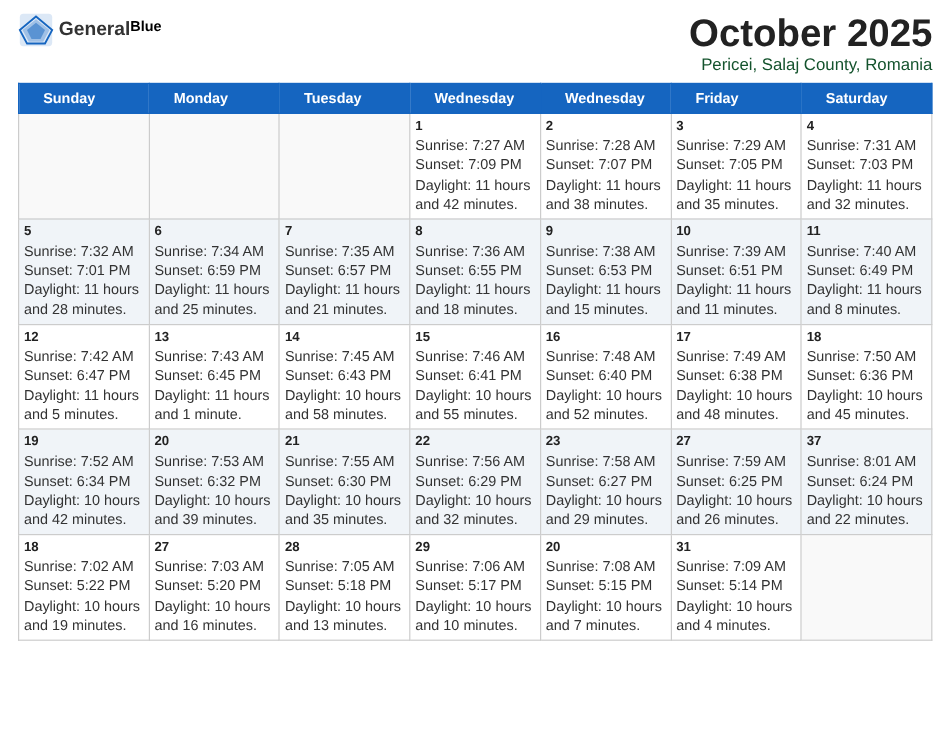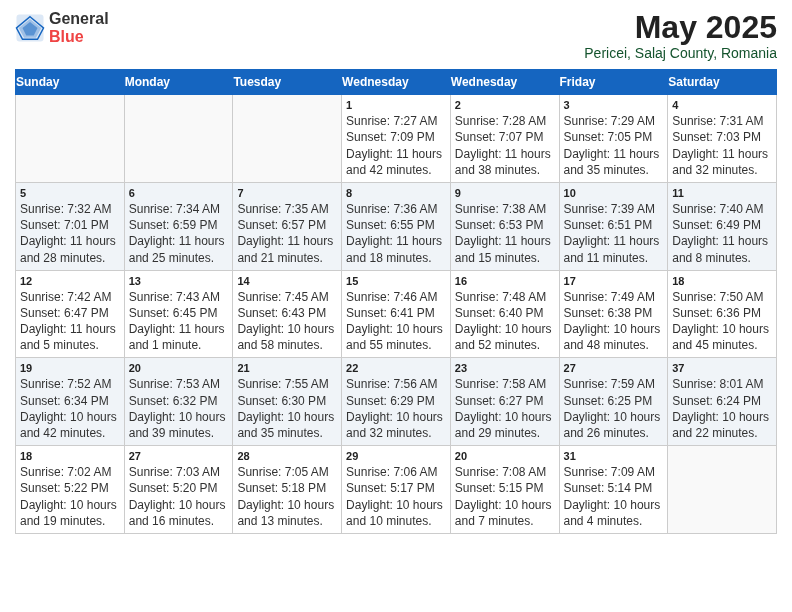--- a/index.html
+++ b/index.html
@@ -20,33 +20,32 @@
       justify-content: space-between;
       align-items: flex-start;
       margin-bottom: 8px;
     }
     .logo {
       display: flex;
       align-items: center;
     }
     .logo-text {
       display: flex;
-      flex-direction: column;
       line-height: 1.1;
       justify-content: center;
     }
     .logo-general {
       font-size: 16px;
       font-weight: bold;
       color: #333;
     }
     .logo-blue {
-      font-size: 16px;
-      font-weight: bold;
-      color: #ef4444;
+      font-size: 12px;
+      font-weight: bold;
+      color: #000000;
     }
     .logo-icon {
       width: 30px;
       height: 30px;
       margin-right: 4px;
     }
     .title-section {
       text-align: right;
     }
     .month-title {
@@ -62,21 +61,21 @@
     table {
       width: 100%;
       border-collapse: collapse;
       table-layout: fixed;
     }
     th {
       background-color: #1565C0;
       color: #fff;
       font-size: 12px;
       font-weight: bold;
-      padding: 5px 0;
+      padding: 5px 20px;
       text-align: left;
       border: 1px solid #1565C0;
     }
     td {
       border: 1px solid #ccc;
       vertical-align: top;
       padding: 4px 4px;
       font-size: 9.5px;
       color: #333;
       background: #fff;
@@ -118,21 +117,21 @@
         <polygon points="20,8 35,20 28,33 12,33 5,20" fill="#1565C0" opacity="0.3"></polygon>
         <polygon points="20,12 30,20 25,30 15,30 10,20" fill="#1565C0" opacity="0.5"></polygon>
         <text x="20" y="24" text-anchor="middle" font-size="10" font-weight="bold" fill="#1565C0"></text>
       </svg>
       <div class="logo-text">
         <span class="logo-general">General</span>
         <span class="logo-blue">Blue</span>
       </div>
     </div>
     <div class="title-section">
-      <div class="month-title">May 2025</div>
+      <div class="month-title">October 2025</div>
       <div class="location">Pericei, Salaj County, Romania</div>
     </div>
   </div>
 
   <table>
     <thead>
       <tr>
       <th>Sunday</th>
           <th>Monday</th>
           <th>Tuesday</th>

